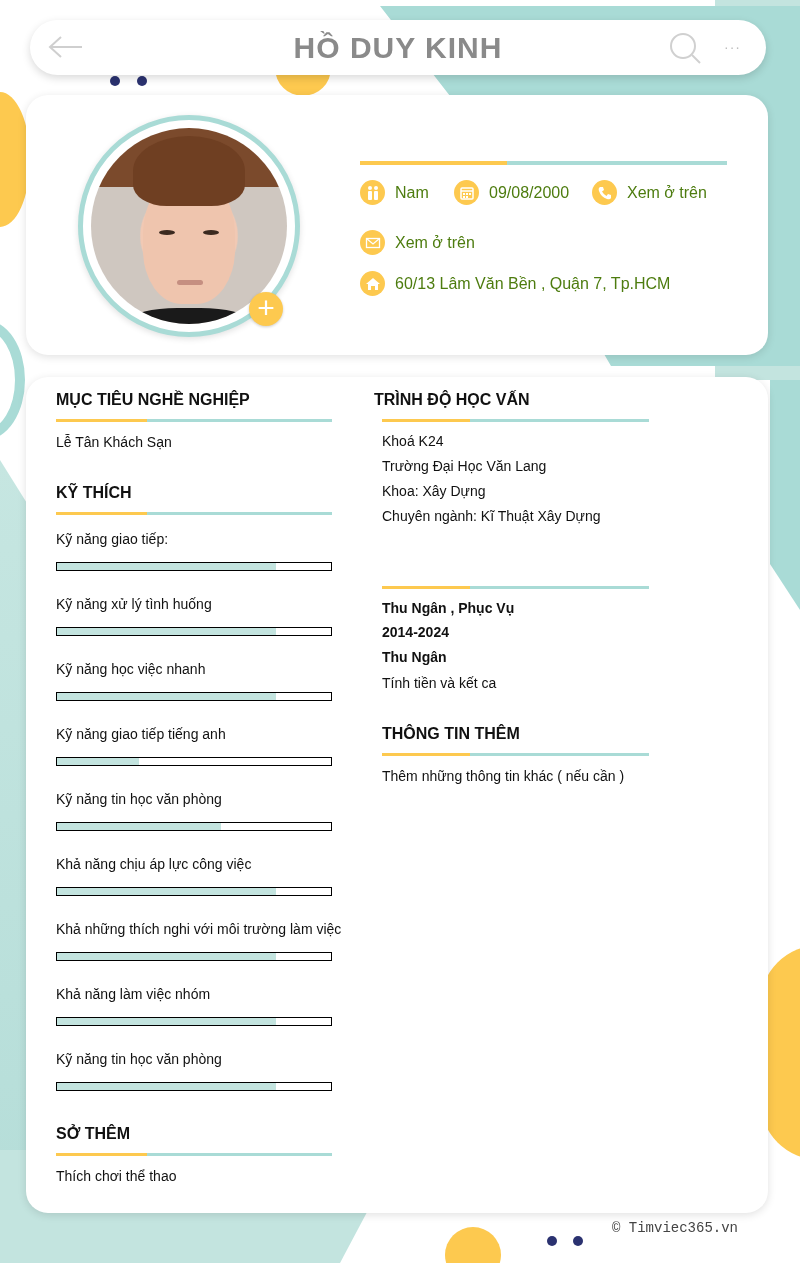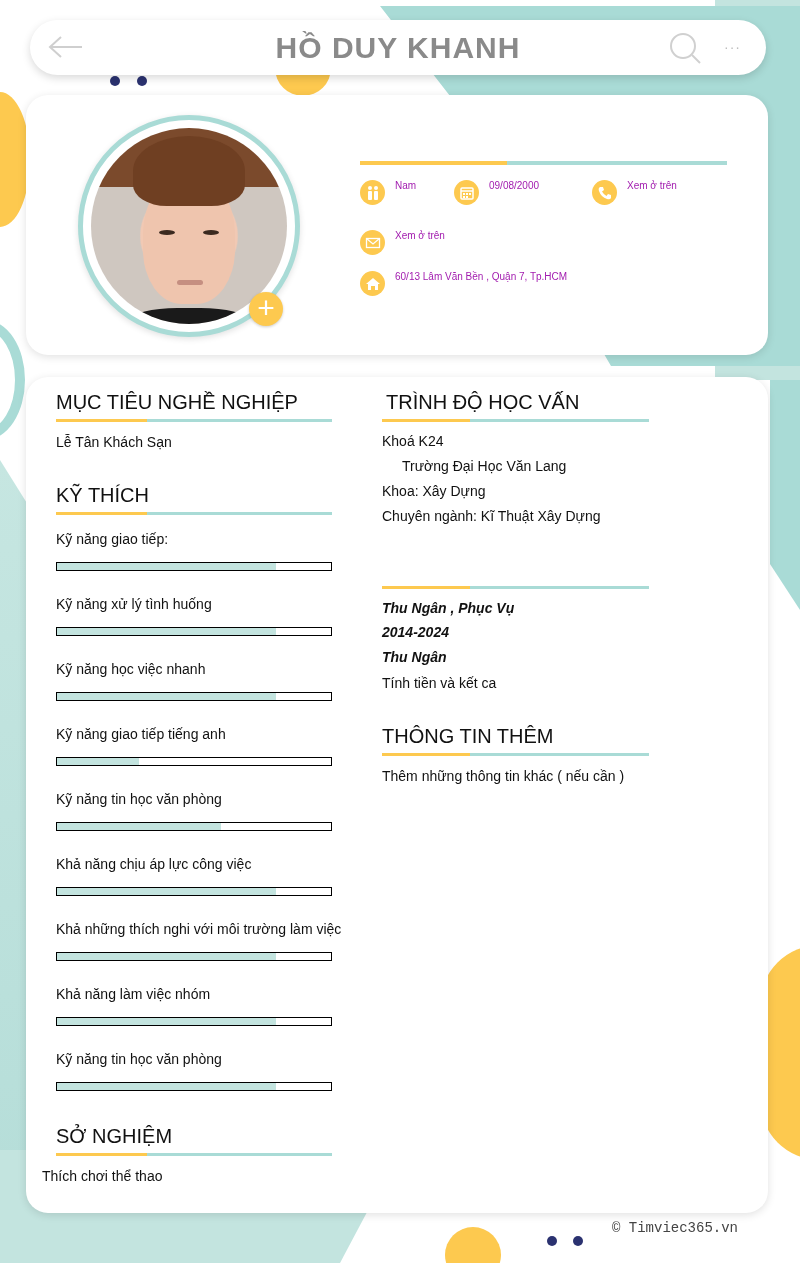--- a/index.html
+++ b/index.html
@@ -113,37 +113,37 @@
 
     .job-title {
       position: absolute; left: 334px; top: 38px;
       font-size: 17px; font-weight: bold; color: #111;
     }
     .job-line {
       position: absolute; left: 334px; top: 66px; width: 367px; height: 4px;
       background: linear-gradient(90deg, #fdc94f 0 40%, #a9dbd6 40% 100%);
     }
     .info {
-      position: absolute; display: flex; align-items: flex-start; font-size: 10px; color: #a21caf;
+      position: absolute; display: flex; align-items: center; font-size: 16px; color: #4d7c0f;
     }
     .info .ic {
       width: 25px; height: 25px; border-radius: 50%; background: #fdc94f;
       display: flex; align-items: center; justify-content: center; margin-right: 10px;
     }
 
     
     .sec-title {
-      position: absolute; font-size: 20px; font-weight: normal; color: #111;
+      position: absolute; font-size: 16px; font-weight: bold; color: #111;
     }
     .sec-line {
       position: absolute; width: 276px; height: 3px;
       background: linear-gradient(90deg, #fdc94f 0 33%, #a9dbd6 33% 100%);
     }
     .txt { position: absolute; font-size: 14px; color: #111; }
-    .txt.b { font-weight: bold; font-style: italic; }
+    .txt.b { font-weight: bold; }
 
     .skill-label { position: absolute; left: 30px; font-size: 14px; color: #111; }
     .skill-bar {
       position: absolute; left: 30px; width: 276px; height: 9px;
       border: 1px solid #000; background: #fff;
     }
     .skill-fill { height: 100%; background: #c3e4df; }
 
     .footer-copy {
       position: absolute; left: 612px; top: 1220px;
@@ -169,21 +169,21 @@
 <div class="dot" style="left:547px;top:1236px"></div>
 <div class="dot" style="left:573px;top:1236px"></div>
 
 <div class="header">
   <div class="back">
     <svg width="36" height="26" viewBox="0 0 36 26">
       <line x1="2" y1="13" x2="34" y2="13" stroke="#cfcfcf" stroke-width="2"></line>
       <polyline points="13,3 2,13 13,23" fill="none" stroke="#cfcfcf" stroke-width="2"></polyline>
     </svg>
   </div>
-  <div class="title">HỒ DUY KHANH</div>
+  <div class="title">HỒ DUY KINH</div>
   <div class="search">
     <svg width="34" height="34" viewBox="0 0 34 34">
       <circle cx="15" cy="15" r="12" fill="none" stroke="#d0d0d0" stroke-width="2"></circle>
       <line x1="24" y1="24" x2="32" y2="32" stroke="#d0d0d0" stroke-width="2"></line>
     </svg>
   </div>
   <div class="more">···</div>
 </div>
 
 <div class="card card-top">
@@ -310,28 +310,28 @@
         <div class="skill-fill" style="width:80%"></div>
       </div>
   </div>
   <div>
     <div class="skill-label" style="top:674px">Kỹ năng tin học văn phòng</div>
     <div class="skill-bar" style="top:705px">
         <div class="skill-fill" style="width:80%"></div>
       </div>
   </div>
 
-  <div class="sec-title" style="left:30px;top:748px">SỞ NGHIỆM</div>
+  <div class="sec-title" style="left:30px;top:748px">SỞ THÊM</div>
   <div class="sec-line" style="left:30px;top:776px"></div>
-  <div class="txt" style="left:16px;top:791px">Thích chơi thể thao</div>
-
-  <div class="sec-title" style="left:360px;top:14px">TRÌNH ĐỘ HỌC VẤN</div>
+  <div class="txt" style="left:30px;top:791px">Thích chơi thể thao</div>
+
+  <div class="sec-title" style="left:348px;top:14px">TRÌNH ĐỘ HỌC VẤN</div>
   <div class="sec-line" style="left:356px;top:42px;width:267px"></div>
   <div class="txt" style="left:356px;top:56px">Khoá K24</div>
-  <div class="txt" style="left:376px;top:81px">Trường Đại Học Văn Lang</div>
+  <div class="txt" style="left:356px;top:81px">Trường Đại Học Văn Lang</div>
   <div class="txt" style="left:356px;top:106px">Khoa: Xây Dựng</div>
   <div class="txt" style="left:356px;top:131px">Chuyên ngành: Kĩ Thuật Xây Dựng</div>
 
   <div class="sec-line" style="left:356px;top:209px;width:267px"></div>
   <div class="txt b" style="left:356px;top:223px">Thu Ngân , Phục Vụ</div>
   <div class="txt b" style="left:356px;top:247px">2014-2024</div>
   <div class="txt b" style="left:356px;top:272px">Thu Ngân</div>
   <div class="txt" style="left:356px;top:298px">Tính tiền và kết ca</div>
 
   <div class="sec-title" style="left:356px;top:348px">THÔNG TIN THÊM</div>

